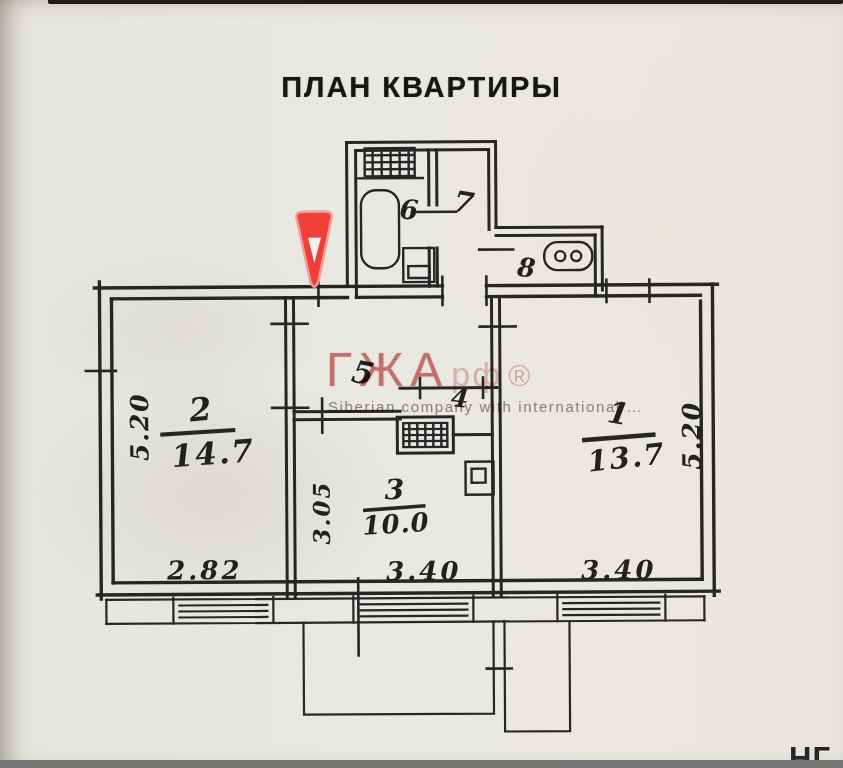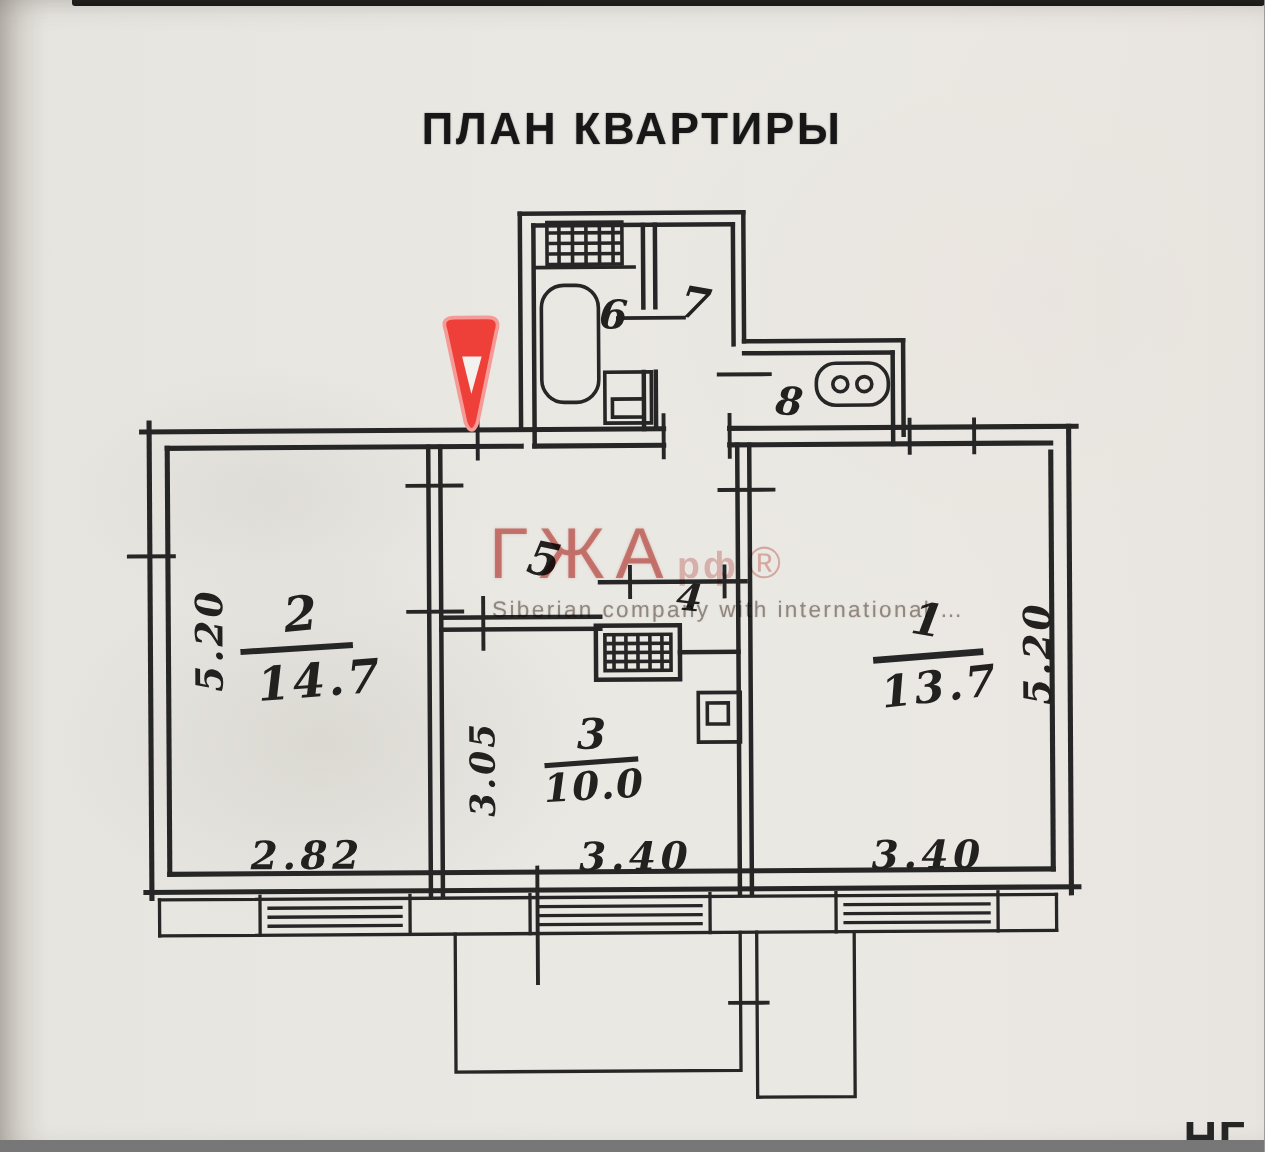--- a/index.html
+++ b/index.html
@@ -43,21 +43,21 @@
   .wm{
     position:absolute;left:326px;top:342px;
     mix-blend-mode:multiply;pointer-events:none;white-space:nowrap;
   }
   .wm-main{
     font-size:48px;font-weight:400;letter-spacing:7px;
     color:rgba(193,68,61,.62);
     text-shadow:0 0 2px rgba(193,68,61,.25);
   }
   .wm-suffix{
-    font-size:25px;font-weight:700;letter-spacing:2px;
+    font-size:34px;font-weight:400;letter-spacing:2px;
     color:rgba(193,68,61,.33);
     margin-left:2px;
   }
   .wm-reg{
     font-size:30px;font-weight:400;
     color:rgba(193,68,61,.38);
     margin-left:6px;
   }
   .wm-sub{
     position:absolute;left:2px;top:56px;

